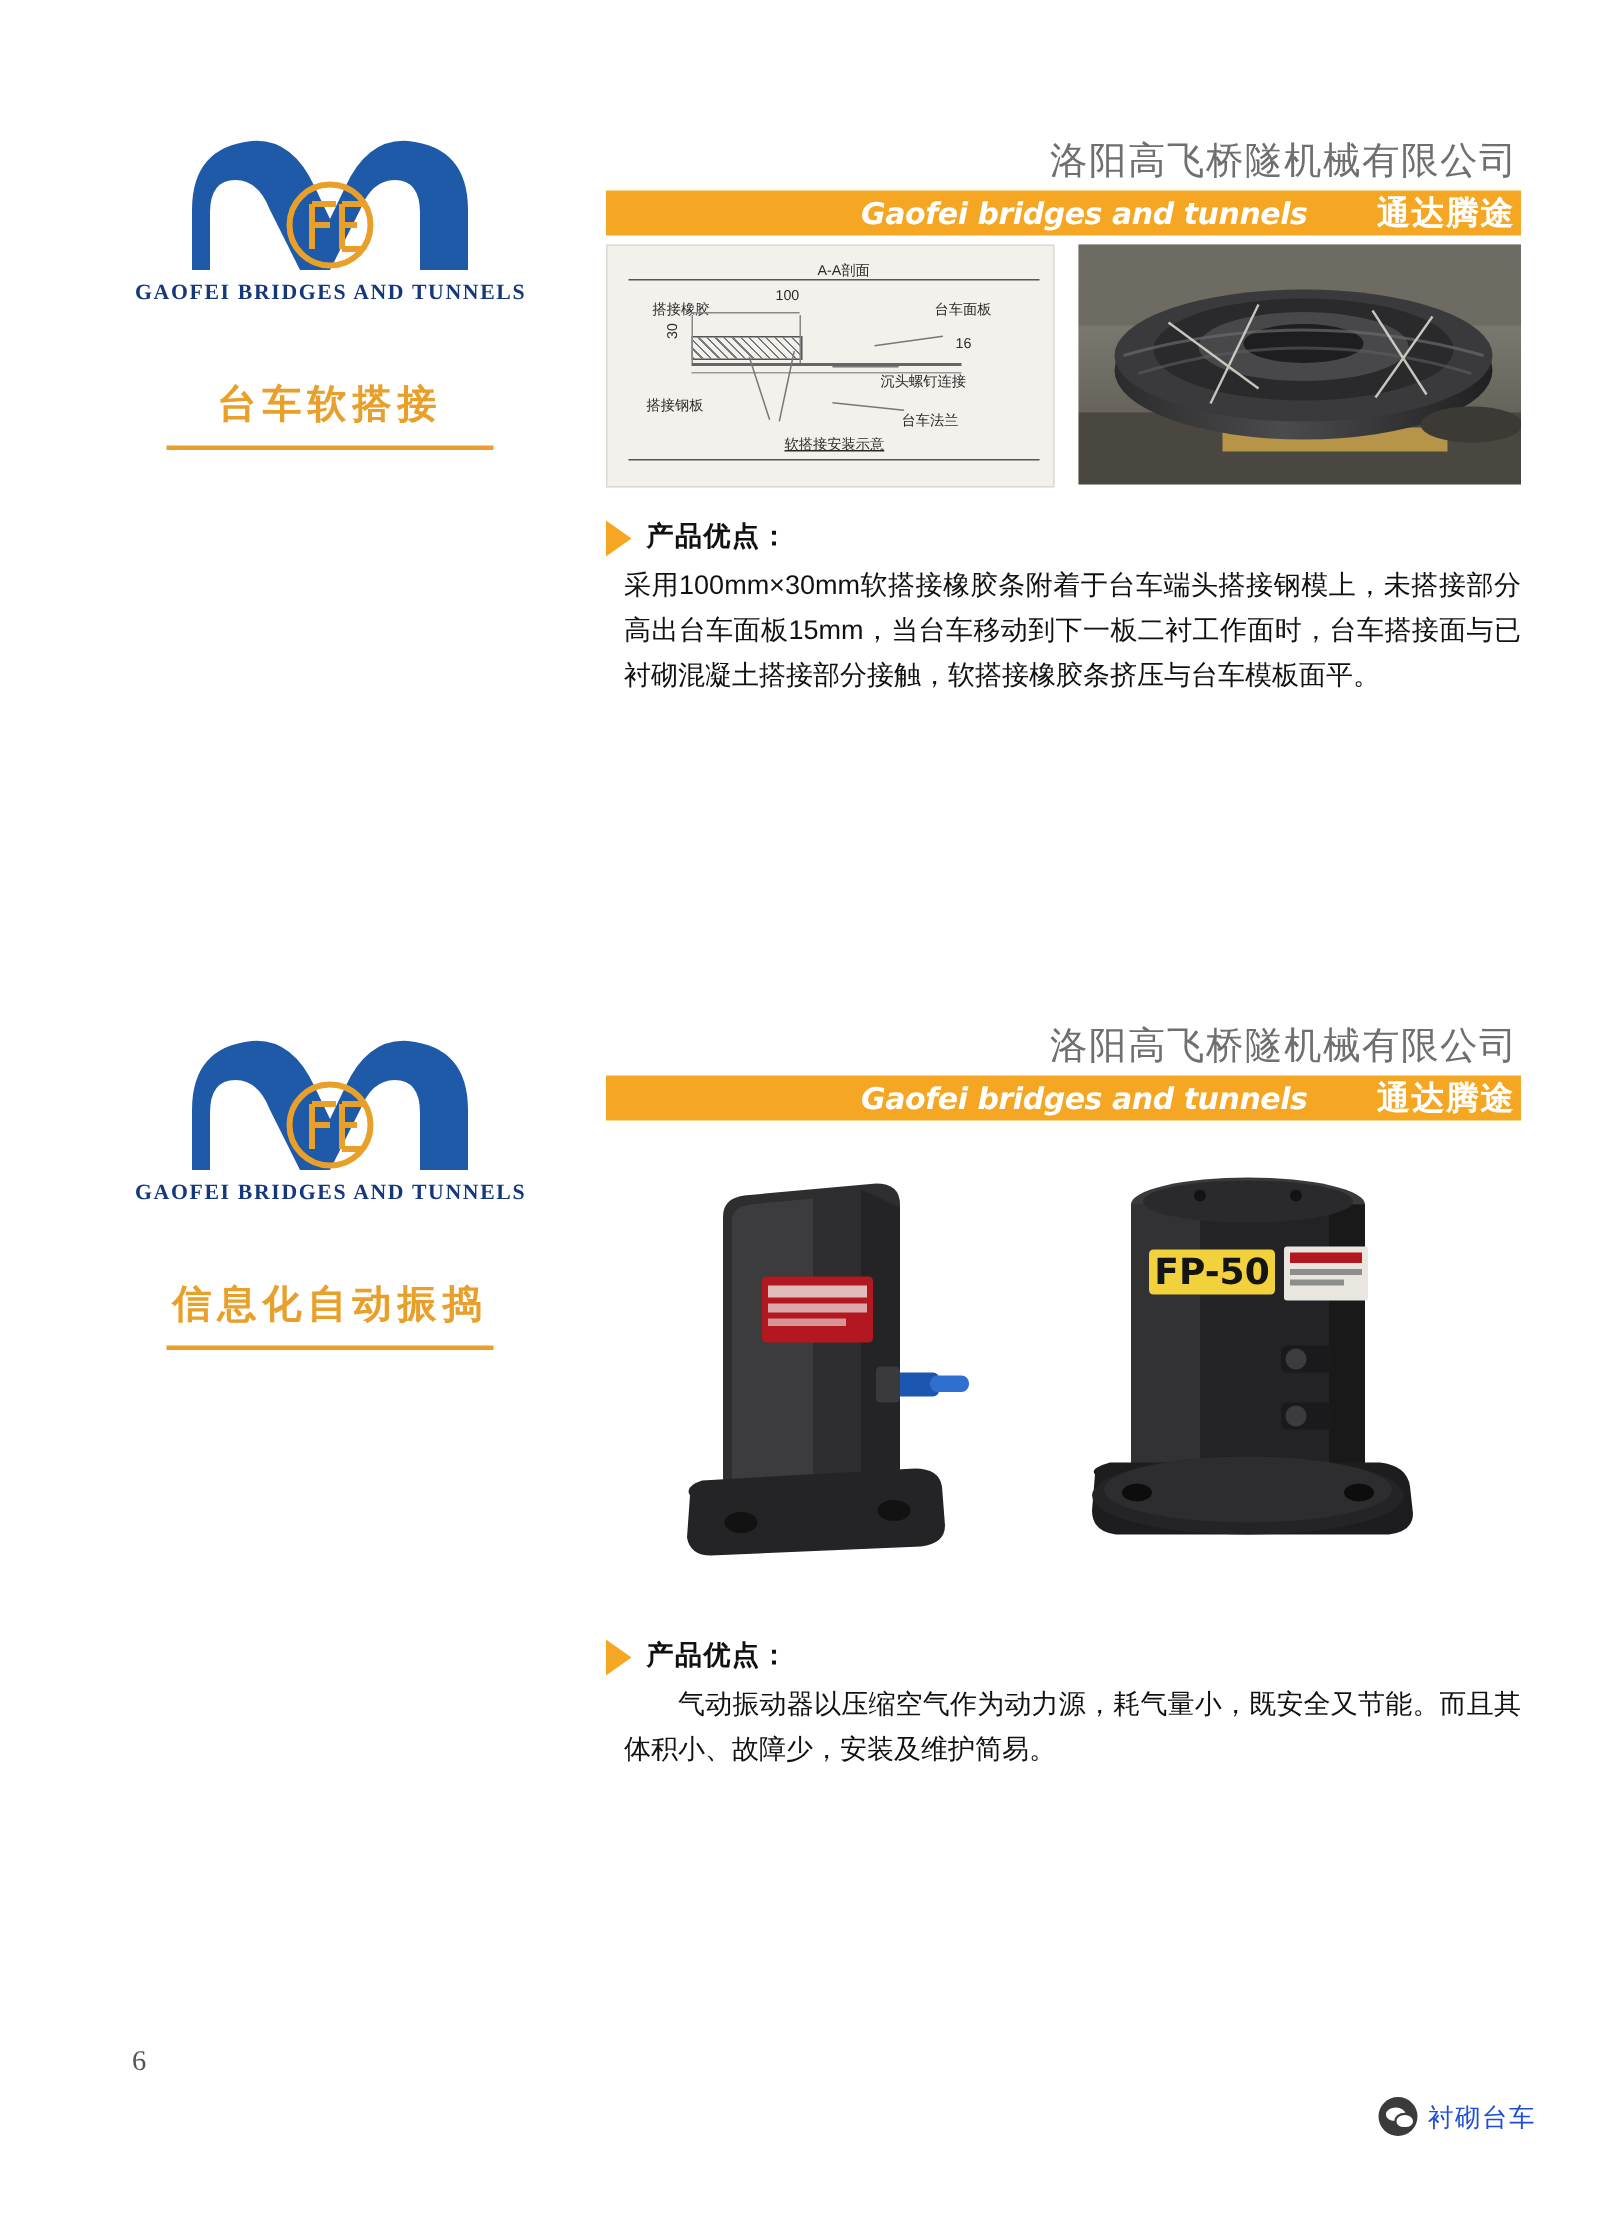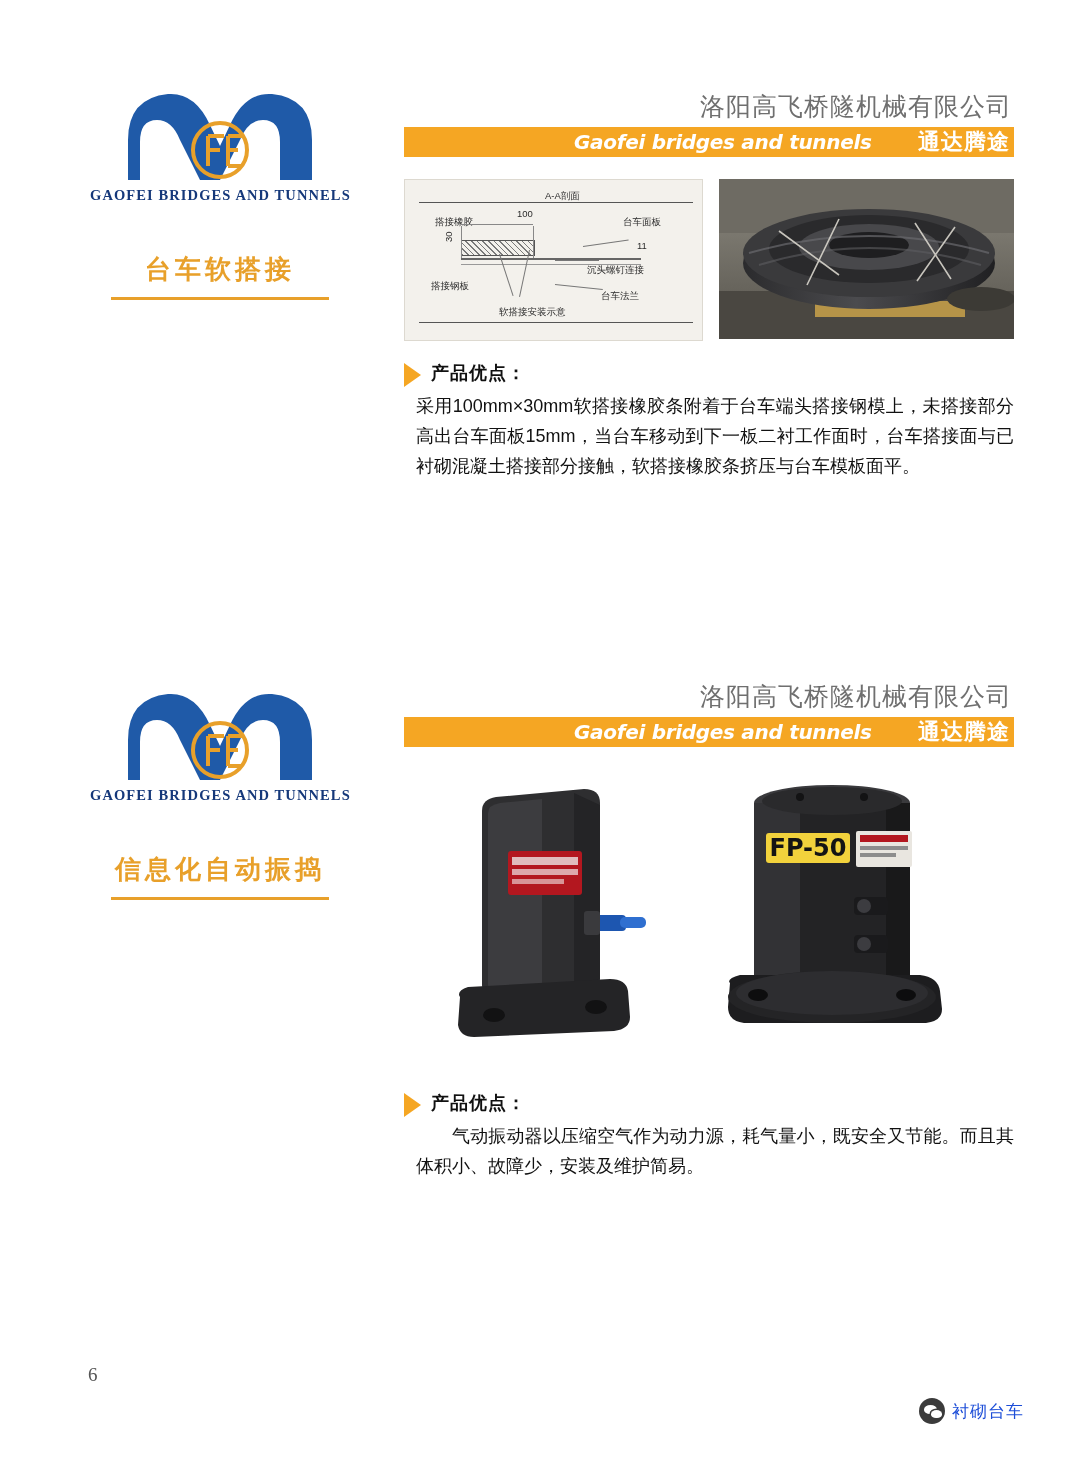--- a/index.html
+++ b/index.html
@@ -48,21 +48,21 @@
     font-size:20px;font-weight:700;color:#ffffff;letter-spacing:-0.3px;
     font-style:italic;padding-left:170px;white-space:nowrap;
     font-family:"DejaVu Sans",sans-serif;
   }
   .brand-bar .cn2{
     font-size:22px;font-weight:700;color:#ffffff;letter-spacing:1px;
     padding-right:4px;white-space:nowrap;
   }
 
   
-  .img-row{display:flex;margin-top:22px;gap:16px;}
+  .img-row{display:flex;margin-top:6px;gap:16px;}
   .drawing{
     width:302px;height:160px;background:#f3f1ec;position:relative;
     border:1px solid #ddd9d0;overflow:hidden;
   }
   .photo-roll{
     width:300px;height:160px;position:relative;overflow:hidden;background:#6b6a66;
   }
 
   
   .dwg-label{position:absolute;font-size:9.5px;color:#2b2b2b;white-space:nowrap;}
@@ -159,25 +159,25 @@
           <div class="dwg-label" style="left:38px;top:62px;transform:rotate(-90deg);transform-origin:left top;">30</div>
 
           <div class="dwg-hatch" style="left:56px;top:60px;width:72px;height:14px;"></div>
           <div class="dwg-line" style="left:56px;top:78px;width:180px;height:2px;background:#666;"></div>
           <div class="dwg-line" style="left:56px;top:84px;width:180px;height:1px;background:#999;"></div>
           <div class="dwg-line" style="left:128px;top:46px;width:1px;height:32px;background:#888;"></div>
           <div class="dwg-line" style="left:56px;top:46px;width:1px;height:32px;background:#888;"></div>
           <div class="dwg-line" style="left:56px;top:44px;width:72px;height:1px;background:#888;"></div>
 
           <div class="dwg-label" style="left:218px;top:36px;">台车面板</div>
-          <div class="dwg-label" style="left:232px;top:60px;">11</div>
+          <div class="dwg-label" style="left:232px;top:60px;">16</div>
           <div class="dwg-label" style="left:182px;top:84px;">沉头螺钉连接</div>
           <div class="dwg-label" style="left:26px;top:100px;">搭接钢板</div>
           <div class="dwg-label" style="left:196px;top:110px;text-align:right;">台车法兰</div>
-          <div class="dwg-label" style="left:94px;top:126px;">软搭接安装示意</div>
+          <div class="dwg-label" style="left:118px;top:126px;text-decoration:underline;">软搭接安装示意</div>
 
           <div class="dwg-line" style="left:94px;top:74px;width:1px;height:44px;background:#777;transform:rotate(-18deg);transform-origin:top;"></div>
           <div class="dwg-line" style="left:124px;top:70px;width:1px;height:48px;background:#777;transform:rotate(12deg);transform-origin:top;"></div>
           <div class="dwg-line" style="left:150px;top:80px;width:44px;height:1px;background:#777;"></div>
           <div class="dwg-line" style="left:150px;top:104px;width:48px;height:1px;background:#777;transform:rotate(6deg);transform-origin:left;"></div>
           <div class="dwg-line" style="left:178px;top:66px;width:46px;height:1px;background:#777;transform:rotate(-8deg);transform-origin:left;"></div>
         </div>
 
         <div class="photo-roll">
           <svg width="300" height="160" viewBox="0 0 300 160">

